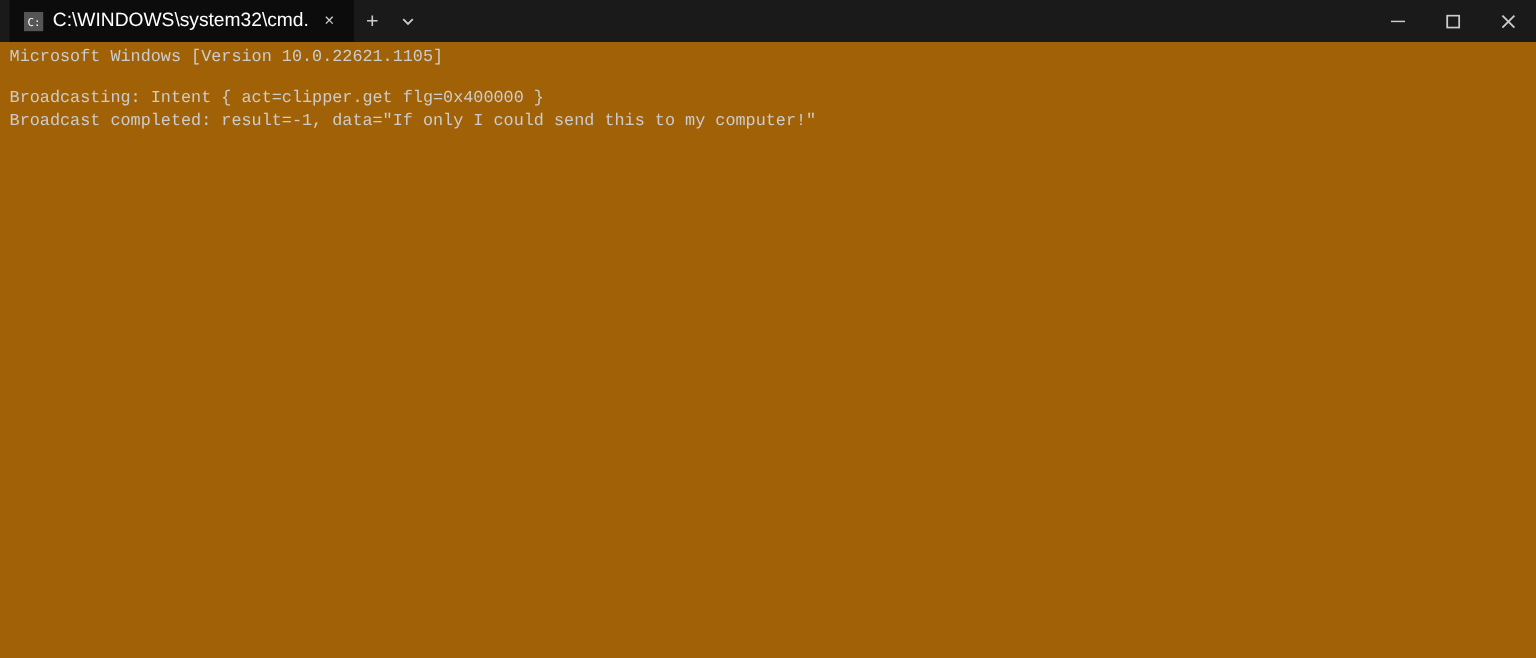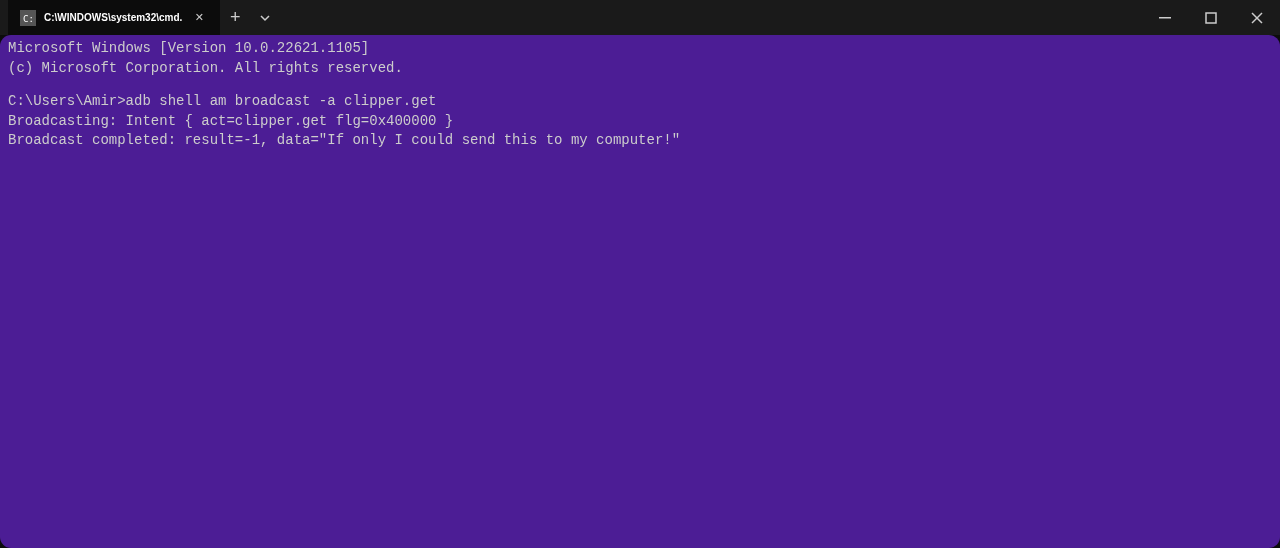--- a/index.html
+++ b/index.html
@@ -59,22 +59,21 @@
       height: 16px;
       background: #555;
       display: flex;
       align-items: center;
       justify-content: center;
       font-size: 9px;
     }
 
     .tab-title {
       flex: 1;
-      font-size: 10px;
-      font-weight: bold;
+      font-size: 16px;
     }
 
     .tab-close {
       width: 18px;
       height: 18px;
       display: flex;
       align-items: center;
       justify-content: center;
       border-radius: 3px;
       font-size: 11px;
@@ -118,28 +117,27 @@
       align-items: center;
       justify-content: center;
       color: #ccc;
       font-size: 12px;
       cursor: pointer;
       font-family: 'Segoe UI', Arial, sans-serif;
     }
 
     .terminal-body {
       flex: 1;
-      background: #4c1d95;
+      background: #a16207;
       padding: 4px 8px;
       color: #cccccc;
       font-size: 14px;
       line-height: 1.4;
       font-family: 'Courier New', Courier, monospace;
       overflow: hidden;
-      border-radius: 11px;
     }
 
     .terminal-line {
       white-space: pre;
       display: block;
     }
 
     .cursor {
       display: inline-block;
       width: 8px;
@@ -197,20 +195,18 @@
         <svg width="12" height="12" viewBox="0 0 12 12">
           <line x1="1" y1="1" x2="11" y2="11" stroke="#ccc" stroke-width="1.5"></line>
           <line x1="11" y1="1" x2="1" y2="11" stroke="#ccc" stroke-width="1.5"></line>
         </svg>
       </div>
     </div>
   </div>
 
   <div class="terminal-body">
     <span class="terminal-line">Microsoft Windows [Version 10.0.22621.1105]</span>
-    <span class="terminal-line">(c) Microsoft Corporation. All rights reserved.</span>
     <span class="spacer-line"></span>
-    <span class="terminal-line">C:\Users\Amir&gt;adb shell am broadcast -a clipper.get</span>
     <span class="terminal-line">Broadcasting: Intent { act=clipper.get flg=0x400000 }</span>
     <span class="terminal-line">Broadcast completed: result=-1, data="If only I could send this to my computer!"</span>
     <span class="spacer-line"></span>
   </div>
 </div>
 
 </body></html>

